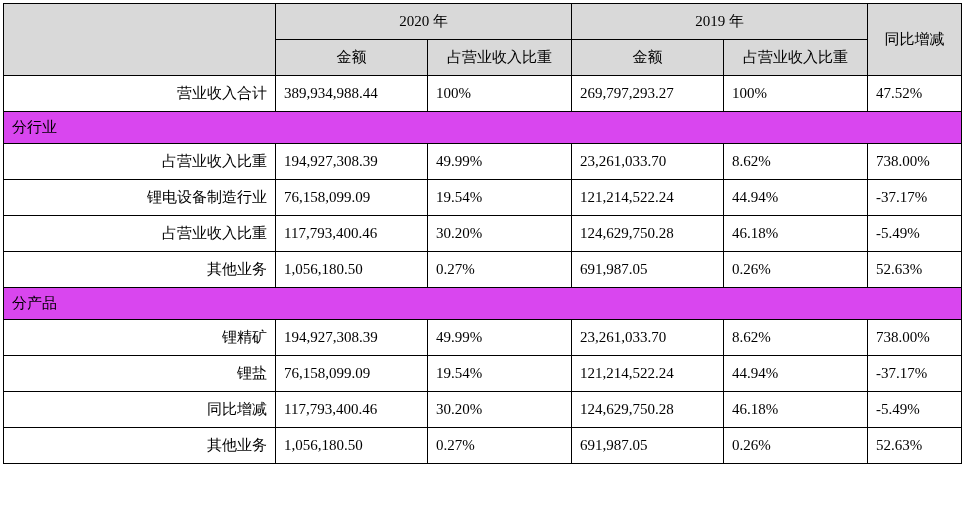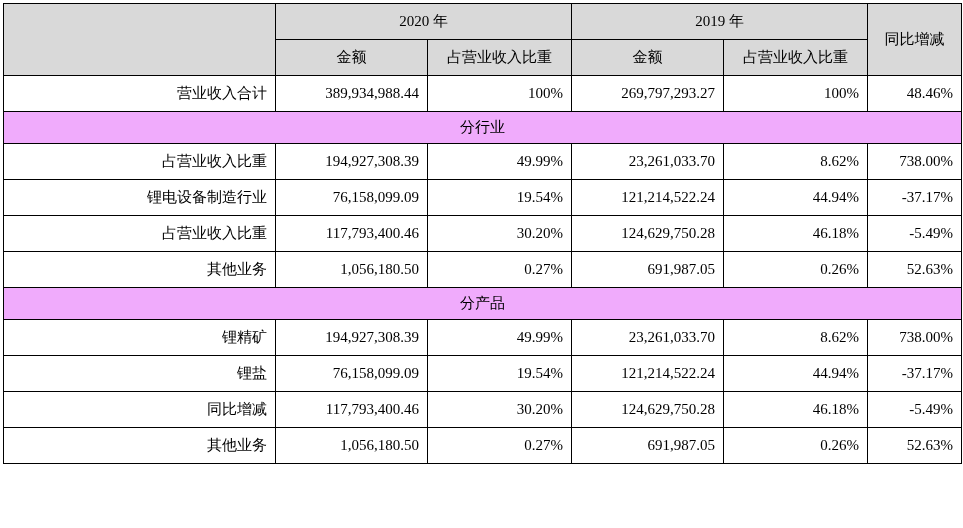--- a/index.html
+++ b/index.html
@@ -43,26 +43,25 @@
     height: 34px;
   }
   .hdr-sub {
     height: 34px;
   }
   td.label {
     text-align: right;
     vertical-align: middle;
   }
   td.num {
-    text-align: right;
     vertical-align: middle;
   }
   tr.section td {
-    background: #f0abfc;
-    text-align: center;
+    background: #d946ef;
+    text-align: left;
     vertical-align: middle;
     height: 32px;
   }
   .col-label { width: 272px; }
   .col-amt   { width: 152px; }
   .col-pct   { width: 144px; }
   .col-chg   { width: 94px; }
   .lastrow td {
     border-bottom: 1px solid #000000;
   }
@@ -95,21 +94,21 @@
       </tr>
     </thead>
     <tbody>
 
       <tr>
         <td class="label">营业收入合计</td>
         <td class="num">389,934,988.44</td>
         <td class="num">100%</td>
         <td class="num">269,797,293.27</td>
         <td class="num">100%</td>
-        <td class="num">48.46%</td>
+        <td class="num">47.52%</td>
       </tr>
 
       <tr class="section">
         <td colspan="6">分行业</td>
       </tr>
 
       <tr>
         <td class="label">占营业收入比重</td>
         <td class="num">194,927,308.39</td>
         <td class="num">49.99%</td>

